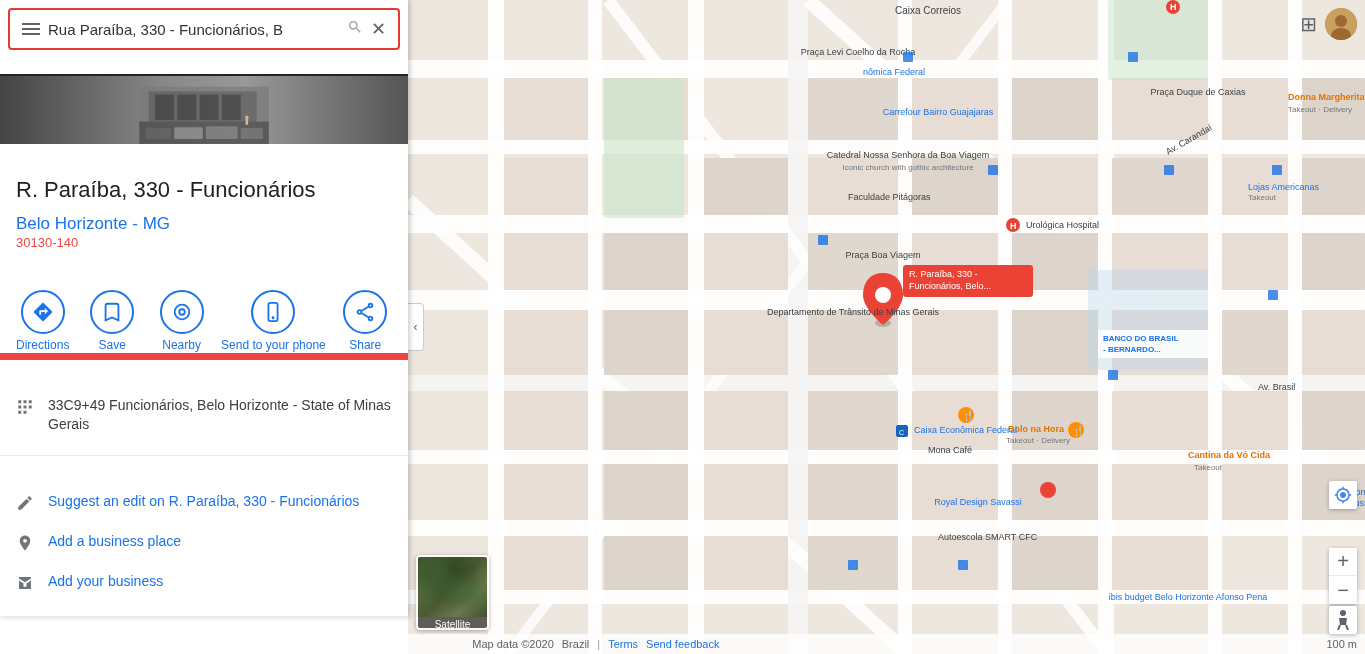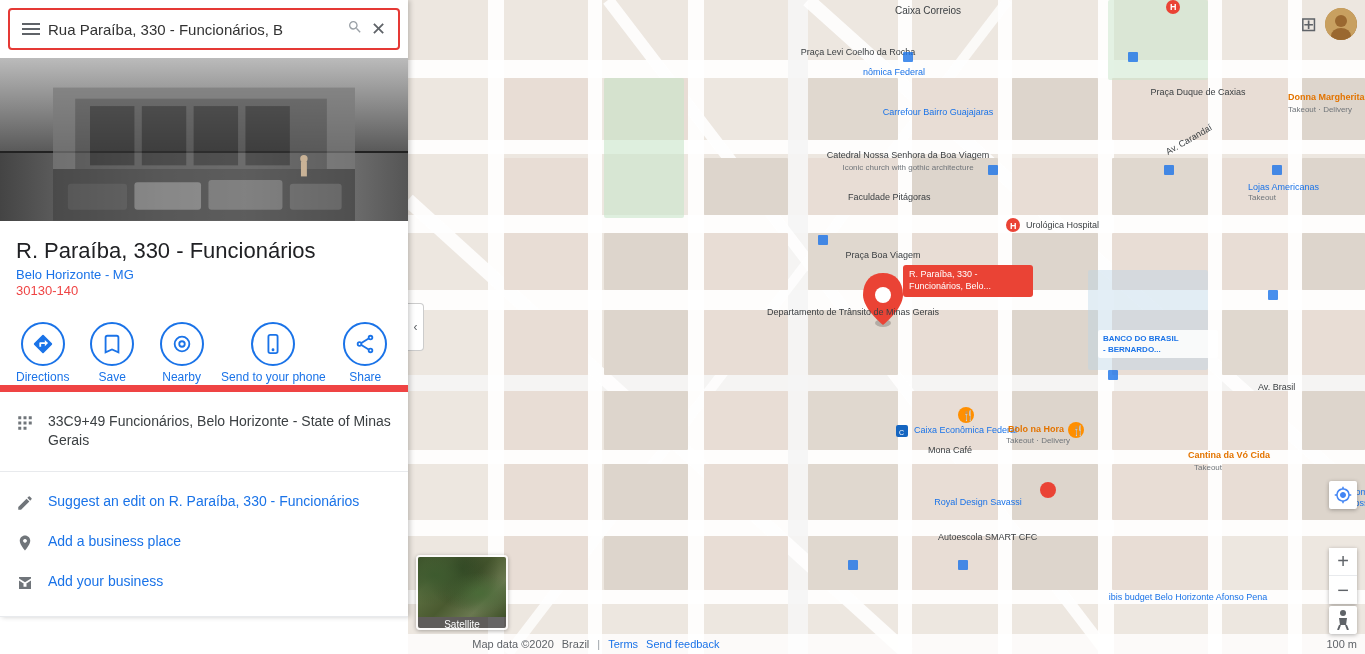--- a/index.html
+++ b/index.html
@@ -9,20 +9,21 @@
     .left-panel {
       width: 408px;
       min-width: 408px;
       height: 617px;
       background: #fff;
       display: flex;
       flex-direction: column;
       overflow-y: auto;
       z-index: 10;
       box-shadow: 2px 0 5px rgba(0,0,0,0.2);
+      gap: 16px;
     }
 
     
     .search-bar {
       display: flex;
       align-items: center;
       padding: 8px 12px;
       border: 2px solid #e53935;
       margin: 8px;
       border-radius: 4px;
@@ -80,23 +81,23 @@
     .place-info {
       padding: 16px 16px 8px 16px;
     }
     .place-name {
       font-size: 22px;
       font-weight: 400;
       color: #202124;
       line-height: 1.3;
     }
     .place-city {
-      font-size: 13px;
+      font-size: 17px;
       color: #70757a;
-      margin-top: 2px;
+      margin-top: 10px;
     }
     .place-city span { color: #1a73e8; }
     .place-zip {
       font-size: 13px;
       color: #ef4444;
       margin-top: 1px;
     }
 
     
     .action-buttons {
@@ -247,21 +248,21 @@
       background: linear-gradient(135deg, #c8a882, #a07850);
       overflow: hidden;
       cursor: pointer;
     }
 
     
     .satellite-container {
       position: absolute;
       bottom: 24px;
       left: 8px;
-      width: 92px;
+      width: 73px;
       height: 75px;
       cursor: pointer;
       border-radius: 4px;
       overflow: hidden;
       border: 2px solid rgba(255,255,255,0.8);
       box-shadow: 0 1px 4px rgba(0,0,0,0.3);
     }
     .satellite-img {
       width: 100%;
       height: 60px;

